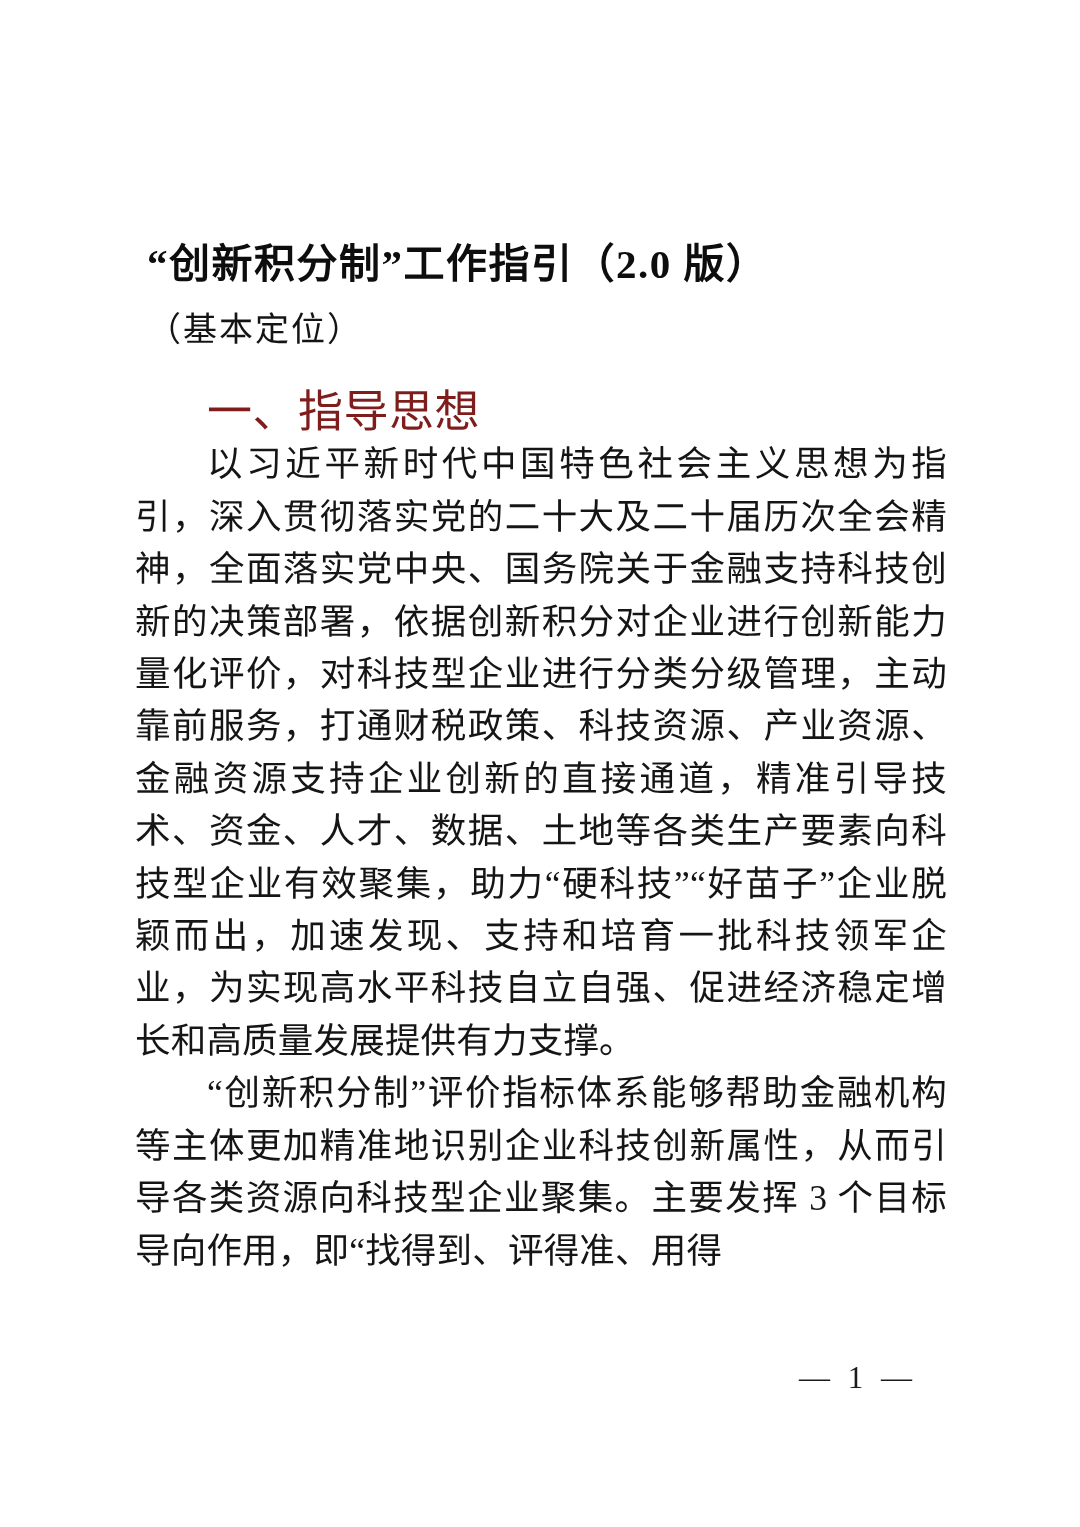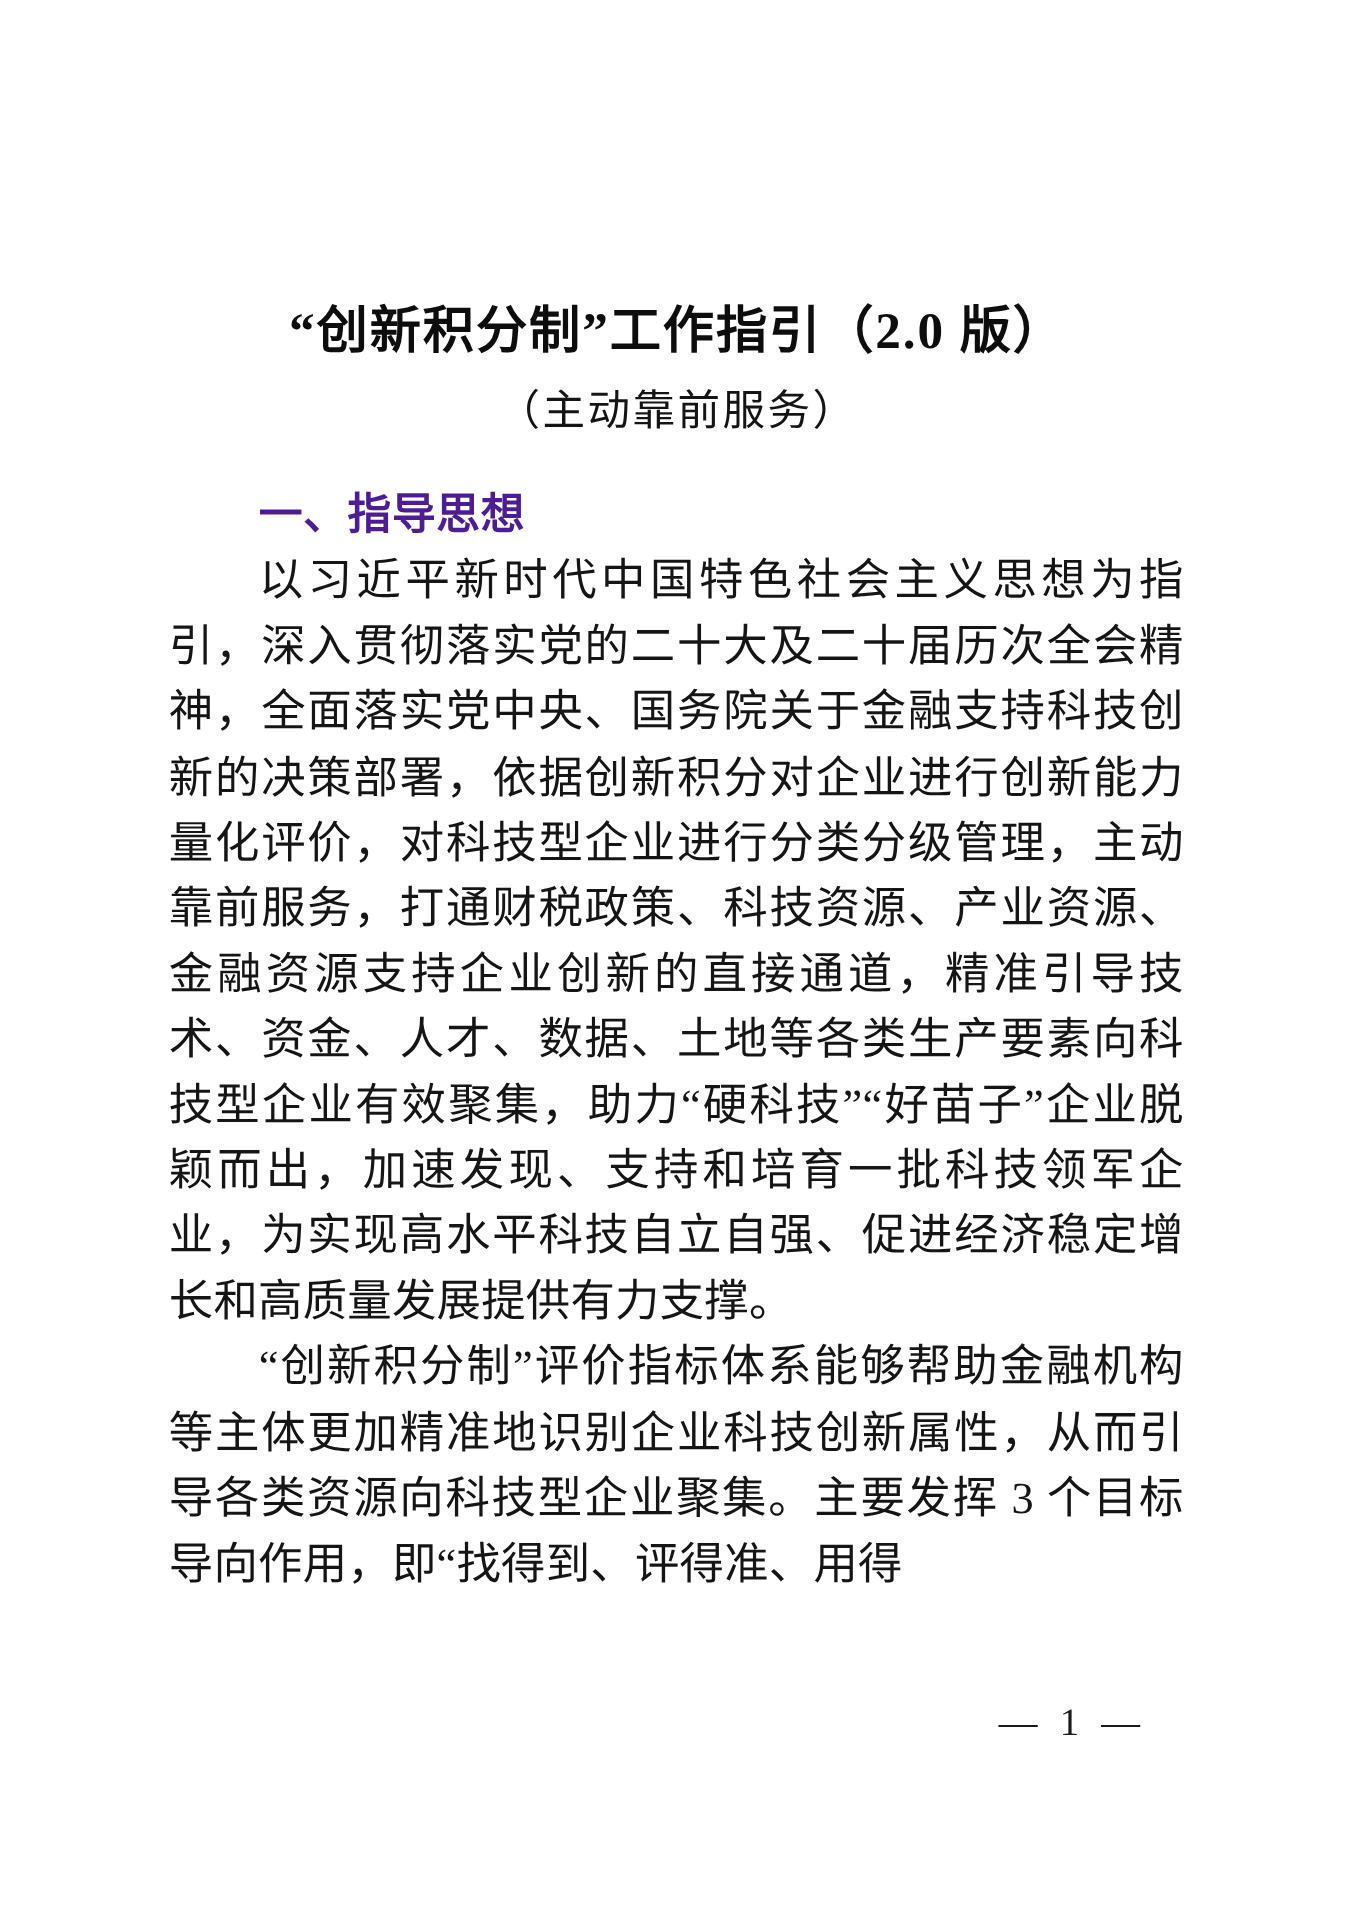--- a/index.html
+++ b/index.html
@@ -26,24 +26,23 @@
     position: absolute;
     left: 135px;
     top: 0;
     width: 812px;   
     height: 1527px;
   }
 
   
   .title-block {
     position: absolute;
-    left: 1px;
+    left: 12px;
     top: 236px;
     width: 812px;
-    text-align: center;
   }
 
   .doc-title {
     font-family: "Liberation Serif", "DejaVu Serif", serif;
     font-weight: bold;
     font-size: 41px;
     line-height: 56px;
     letter-spacing: 1.5px;
     color: #0d0d0d;
     white-space: nowrap;
@@ -76,25 +75,25 @@
     text-align-last: left;
     text-justify: inter-character;
     text-indent: 72px;
     color: #151515;
     letter-spacing: 0.2px;
   }
 
   h2.section-heading {
     margin: 0;
     font-family: "Liberation Sans", "DejaVu Sans", sans-serif;
-    font-weight: bold;
-    font-size: 35px;
+    font-weight: normal;
+    font-size: 45px;
     line-height: 52.4px;
     text-indent: 72px;
-    color: #4c1d95;
+    color: #7f1d1d;
     letter-spacing: 0.5px;
   }
 
   
   .page-number {
     position: absolute;
     left: 0;
     top: 1358px;
     width: 812px;
     text-align: right;
@@ -108,21 +107,21 @@
   }
 </style>
 </head>
 <body>
 
 <div class="page">
   <div class="content">
 
     <div class="title-block">
       <div class="doc-title">“创新积分制”工作指引（2.0 版）</div>
-      <div class="doc-subtitle">（主动靠前服务）</div>
+      <div class="doc-subtitle">（基本定位）</div>
     </div>
 
     <div class="body-flow">
 
 
       <h2 class="section-heading">一、指导思想</h2>
 
       <p class="para">以习近平新时代中国特色社会主义思想为指引，深入贯彻落实党的二十大及二十届历次全会精神，全面落实党中央、国务院关于金融支持科技创新的决策部署，依据创新积分对企业进行创新能力量化评价，对科技型企业进行分类分级管理，主动靠前服务，打通财税政策、科技资源、产业资源、金融资源支持企业创新的直接通道，精准引导技术、资金、人才、数据、土地等各类生产要素向科技型企业有效聚集，助力“硬科技”“好苗子”企业脱颖而出，加速发现、支持和培育一批科技领军企业，为实现高水平科技自立自强、促进经济稳定增长和高质量发展提供有力支撑。</p>
 
 

